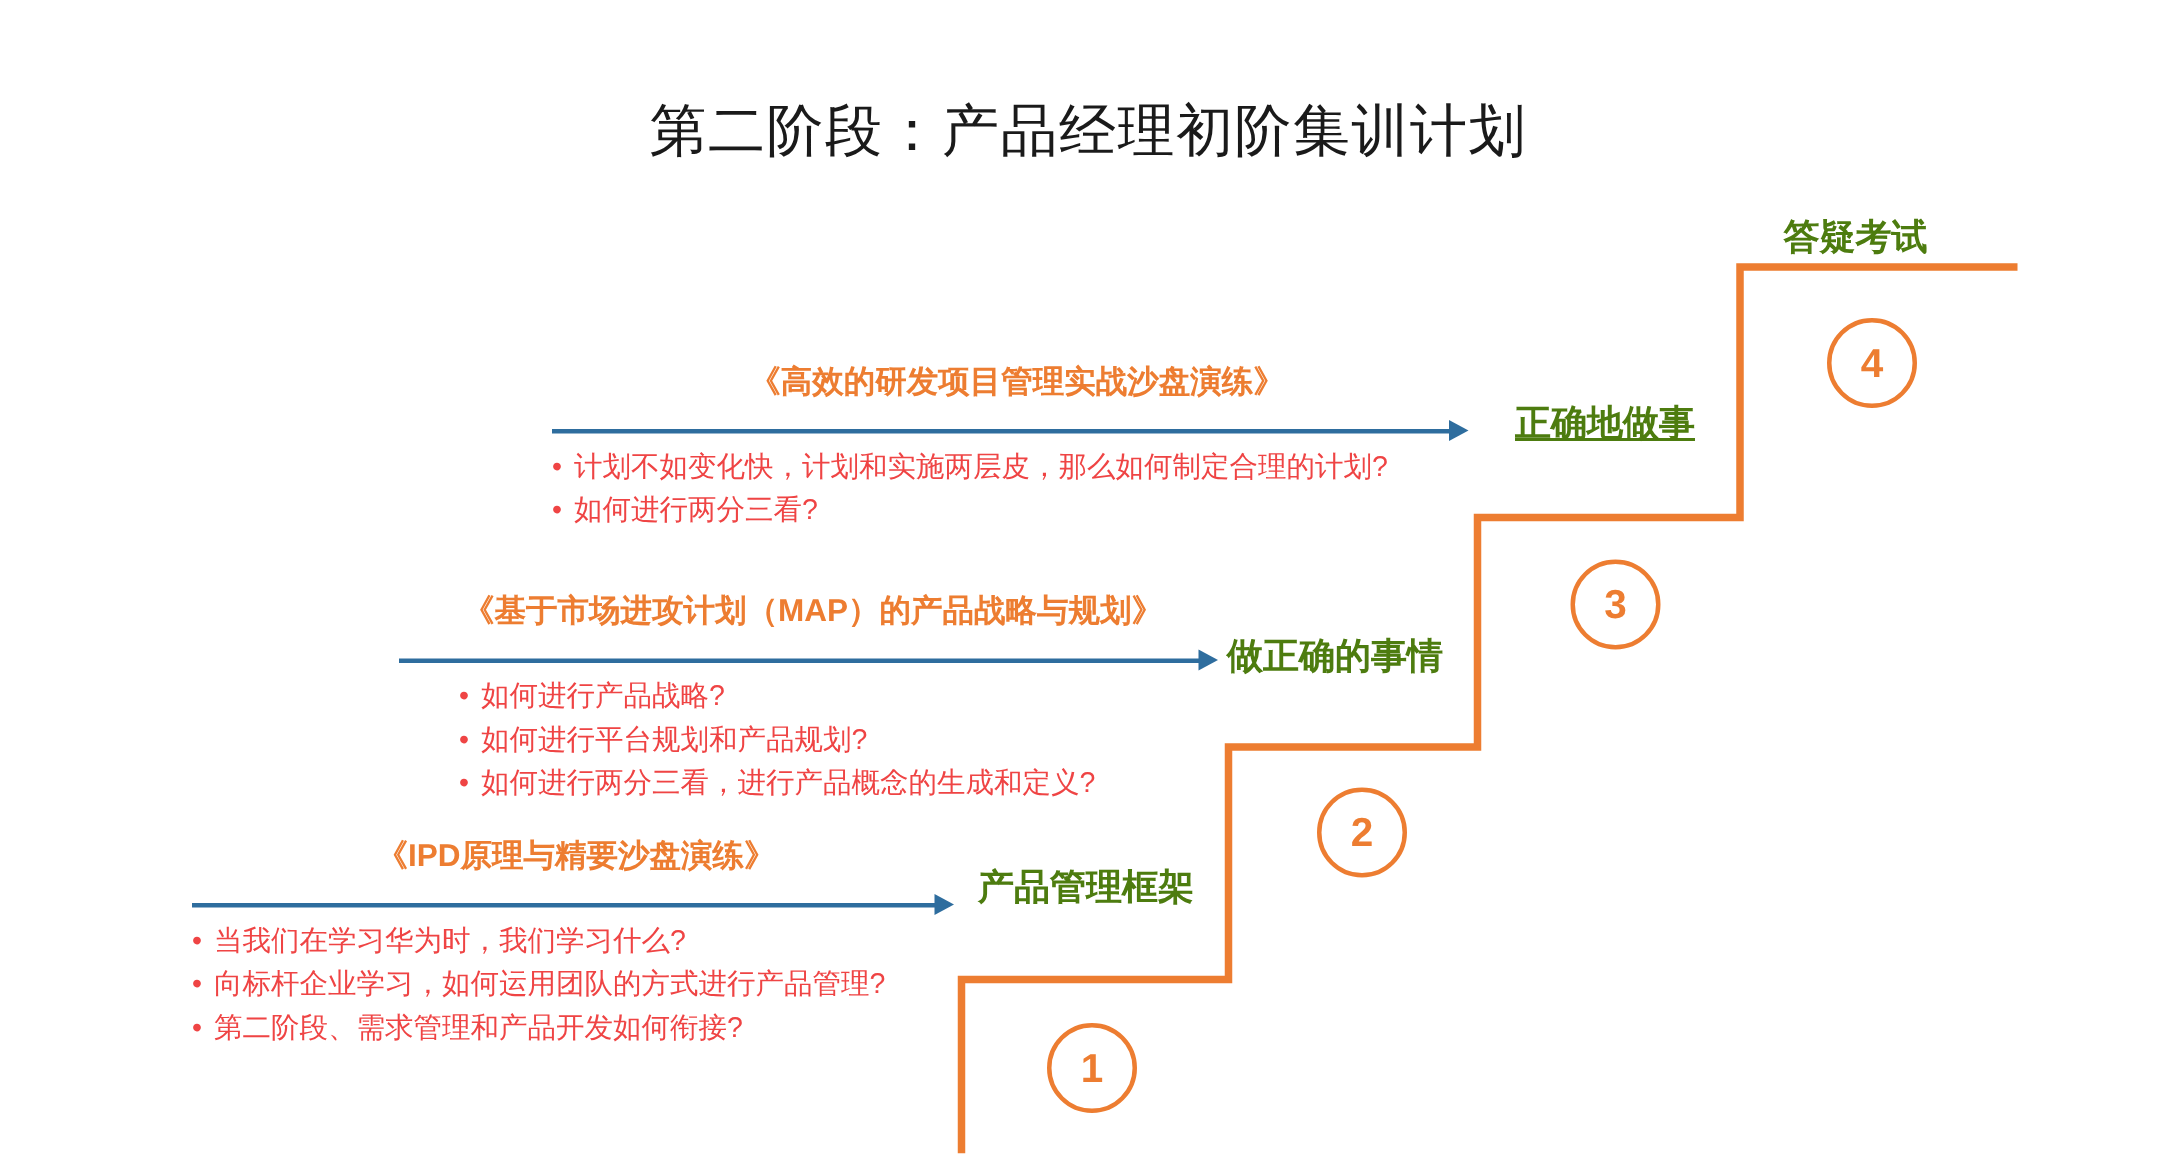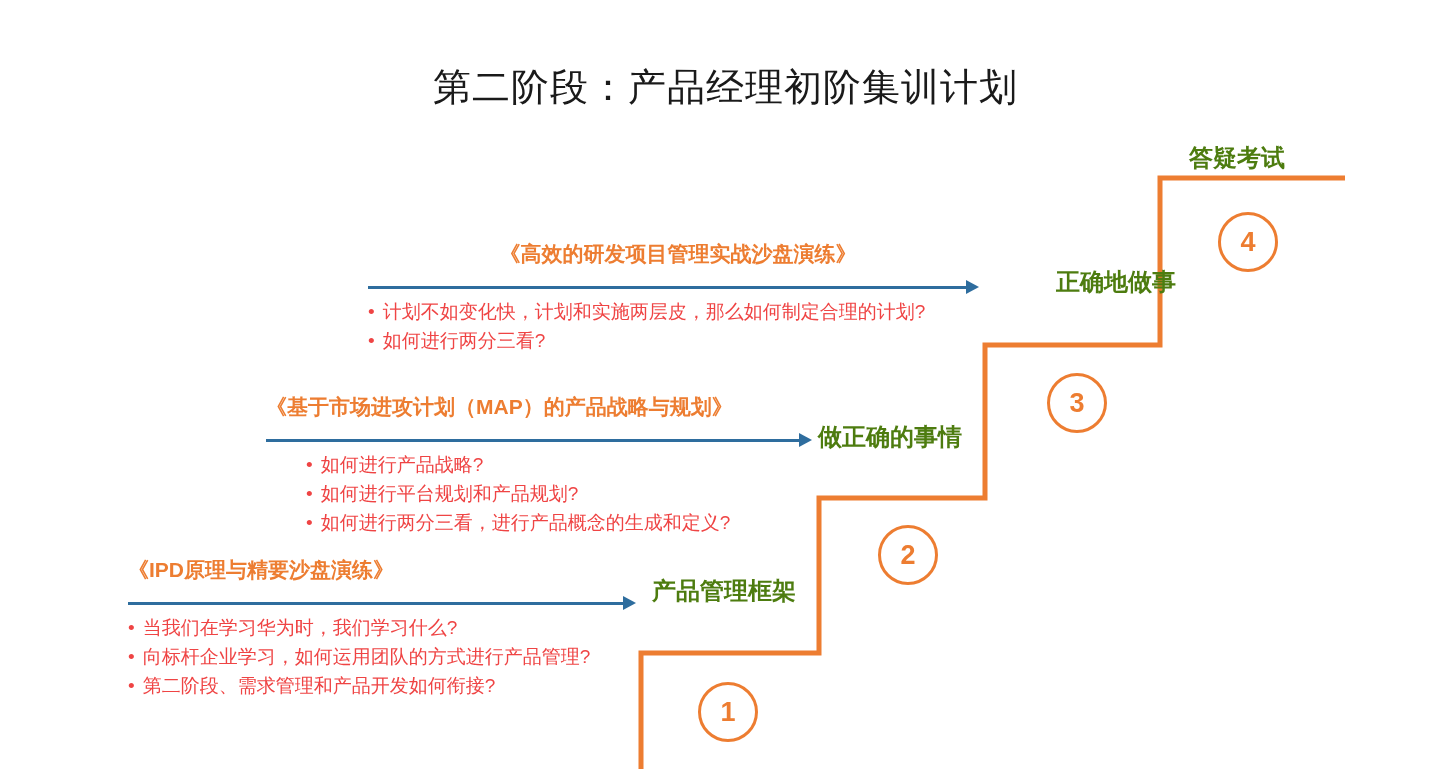--- a/index.html
+++ b/index.html
@@ -127,40 +127,40 @@
     <div class="stage-title" style="text-align:center;">《高效的研发项目管理实战沙盘演练》</div>
     <div class="arrow-wrap" style="margin-top:12px;">
       <div class="arrow-line" style="width:600px;"></div>
       <div class="arrow-head" style="left:598px;"></div>
     </div>
     <ul class="bullets">
       <li>计划不如变化快，计划和实施两层皮，那么如何制定合理的计划?</li>
       <li>如何进行两分三看?</li>
     </ul>
   </div>
-  <div class="step-label" style="left:1056px; top:266px;">正确地做事</div>
+  <div class="step-label" style="left:1010px; top:266px;text-decoration:underline;">正确地做事</div>
   <div class="circle" style="left:1047px; top:373px;">3</div>
 
   <div class="stage" style="left:266px; top:393px; width:552px;">
-    <div class="stage-title" style="text-align:left;">《基于市场进攻计划（MAP）的产品战略与规划》</div>
+    <div class="stage-title" style="text-align:center;">《基于市场进攻计划（MAP）的产品战略与规划》</div>
     <div class="arrow-wrap" style="margin-top:12px;">
       <div class="arrow-line" style="width:535px;"></div>
       <div class="arrow-head" style="left:533px;"></div>
     </div>
     <ul class="bullets" style="margin-left:40px;">
       <li>如何进行产品战略?</li>
       <li>如何进行平台规划和产品规划?</li>
       <li>如何进行两分三看，进行产品概念的生成和定义?</li>
     </ul>
   </div>
   <div class="step-label" style="left:818px; top:421px;">做正确的事情</div>
   <div class="circle" style="left:878px; top:525px;">2</div>
 
   <div class="stage" style="left:128px; top:556px; width:512px;">
-    <div class="stage-title" style="">《IPD原理与精要沙盘演练》</div>
+    <div class="stage-title" style="text-align:center;">《IPD原理与精要沙盘演练》</div>
     <div class="arrow-wrap" style="margin-top:12px;">
       <div class="arrow-line" style="width:497px;"></div>
       <div class="arrow-head" style="left:495px;"></div>
     </div>
     <ul class="bullets" style="margin-left:0px;">
       <li>当我们在学习华为时，我们学习什么?</li>
       <li>向标杆企业学习，如何运用团队的方式进行产品管理?</li>
       <li>第二阶段、需求管理和产品开发如何衔接?</li>
     </ul>
   </div>

